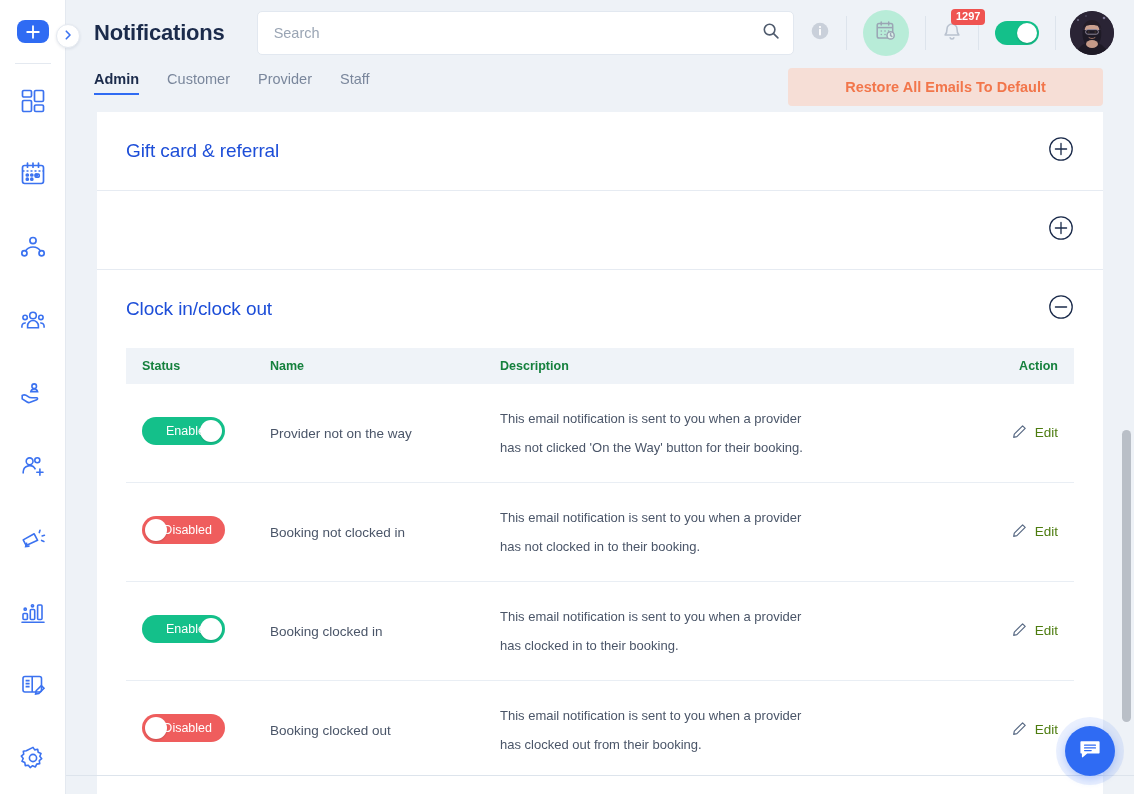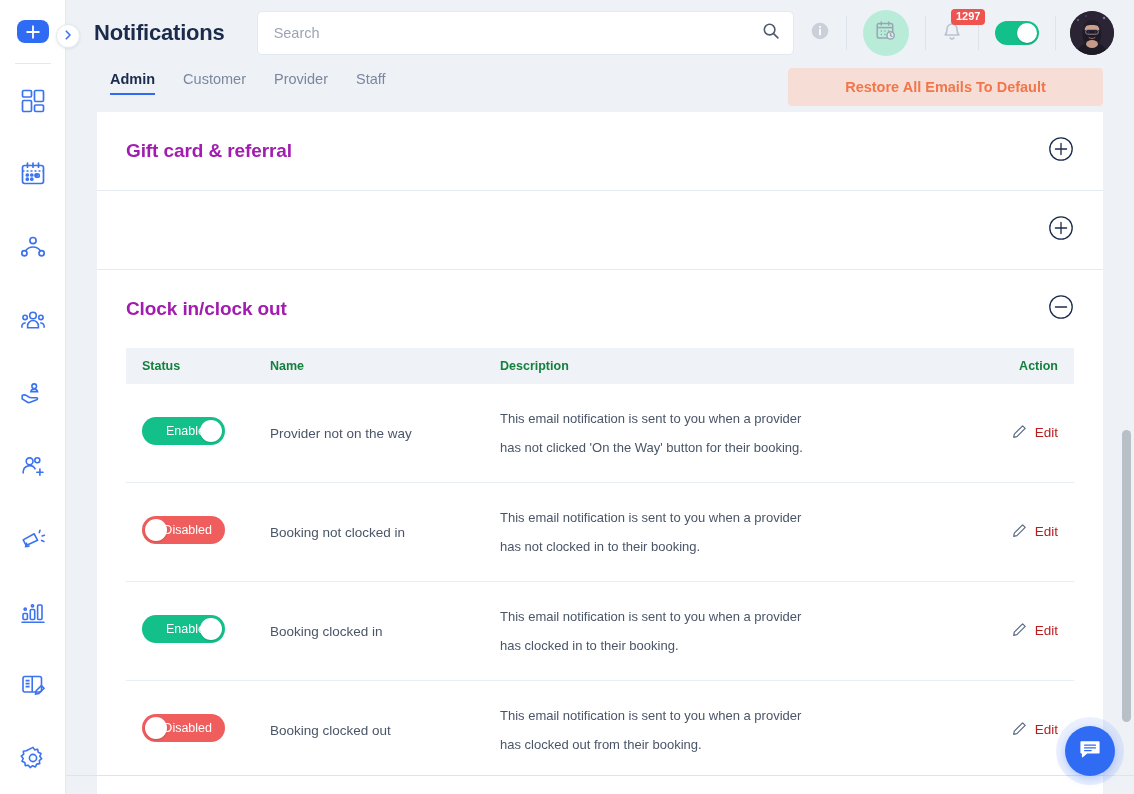--- a/index.html
+++ b/index.html
@@ -121,21 +121,21 @@
     background: #2b2536;
     position: relative;
   }
   .avatar svg { display:block; }
 
   
   .tabsrow {
     position: absolute; left: 66px; top: 66px; right: 0; height: 46px;
     background: #eef2f7;
     display: flex; align-items: flex-start;
-    padding-left: 44px; padding-right: 31px;
+    padding-left: 28px; padding-right: 31px;
     z-index: 18;
   }
   .tabs { display: flex; align-items: center; gap: 28px; padding-top: 5px;}
   .tab {
     font-size: 14.5px; color: #7a879c; cursor: pointer;
     padding-bottom: 6px; border-bottom: 2px solid transparent;
     white-space: nowrap;
   }
   .tab.active { color: #1b2b4b; font-weight: bold; border-bottom-color: #2f6bf3; }
   .restore-btn {
@@ -158,21 +158,21 @@
   .card {
     background: #ffffff;
     border-bottom: 1px solid #e6ebf2;
   }
   .acc-head {
     display: flex; align-items: center;
     height: 78px; padding: 0 29px;
     cursor: pointer;
   }
   .acc-title {
-    font-size: 19px; font-weight: bold; color: #a21caf;
+    font-size: 19px; font-weight: normal; color: #1d4ed8;
     letter-spacing: -0.1px;
   }
   .acc-ico { margin-left: auto; }
 
   
   .tbl-wrap { padding: 0 29px 22px; }
   table { width: 100%; border-collapse: collapse; table-layout: fixed; }
   thead th {
     background: #eff3f8;
     font-size: 12.5px; font-weight: bold; color: #15803d;
@@ -191,21 +191,21 @@
     font-size: 13.5px; color: #4a5568;
   }
   tbody td.c-desc {
     font-size: 13px; color: #4a5568; line-height: 29px;
     padding-right: 140px;
   }
   tbody td.c-action { text-align: right; padding-right: 16px; }
 
   .edit-link {
     display: inline-flex; align-items: center; gap: 8px;
-    font-size: 13.5px; color: #b91c1c; cursor: pointer;
+    font-size: 13.5px; color: #4d7c0f; cursor: pointer;
   }
 
   
   .pill {
     position: relative; display: inline-flex; align-items: center;
     width: 83px; height: 28px; border-radius: 14px;
     cursor: pointer; user-select: none;
   }
   .pill .lbl {
     font-size: 12.5px; color: #ffffff; font-weight: normal;

